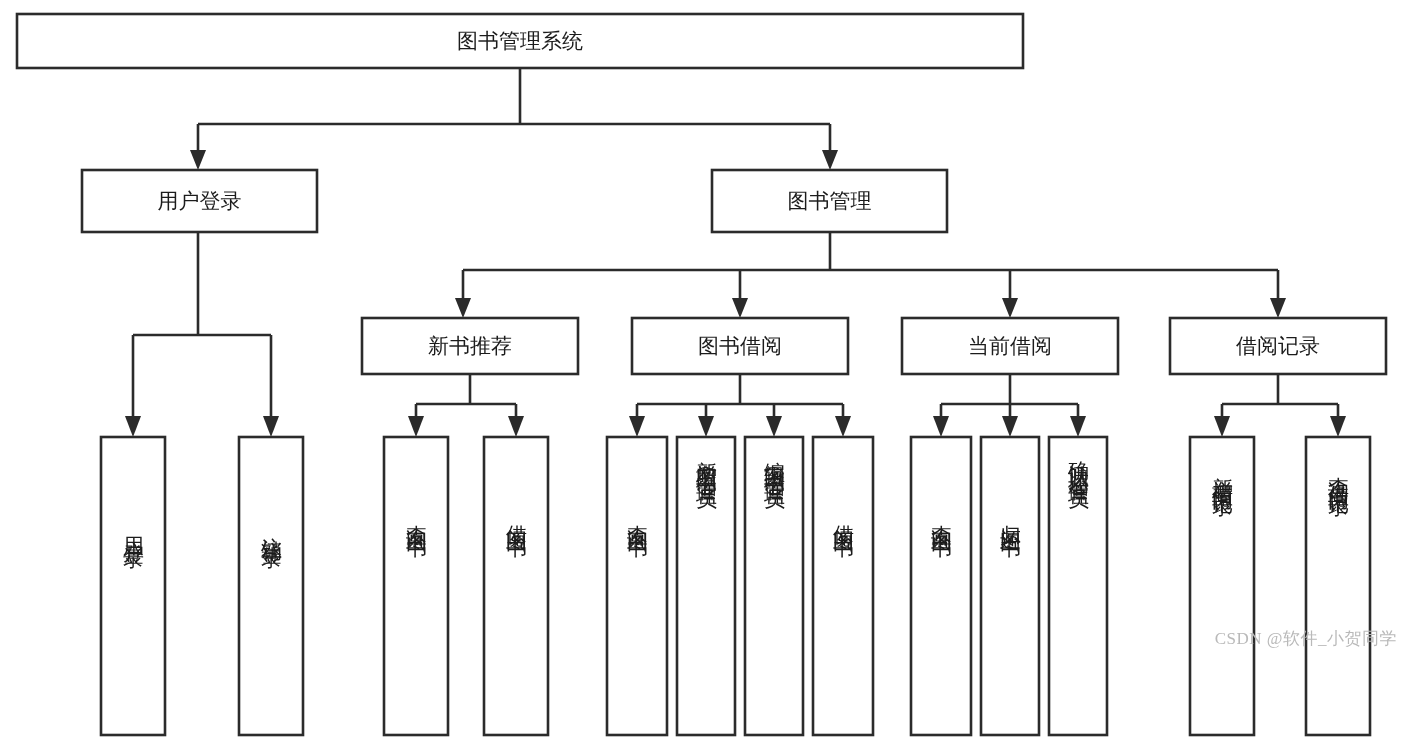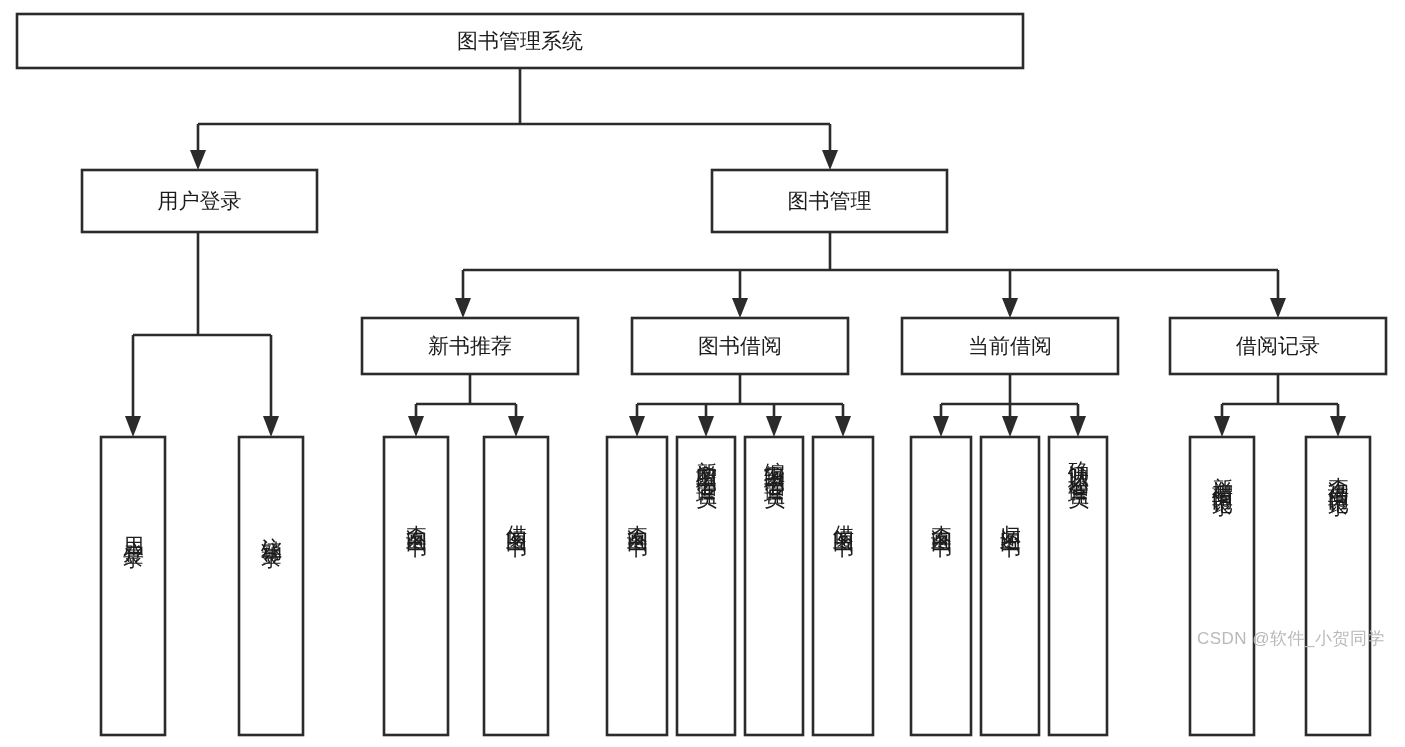--- a/index.html
+++ b/index.html
@@ -59,23 +59,23 @@
     line-height: 1;
     letter-spacing: 4px;
     color: #1c1c1c;
     white-space: nowrap;
     transform: translateX(-50%);
     text-align: start;
     user-select: none;
   }
   #watermark {
     position: absolute;
-    right: 20px;
+    right: 8px;
     bottom: 4px;
-    font-family: Liberation Sans, sans-serif;
+    font-family: Liberation Serif, serif;
     font-size: 17px;
     color: #b9b9b9;
     letter-spacing: 0.5px;
     white-space: nowrap;
     user-select: none;
   }
 </style>
 </head>
 <body>
 

